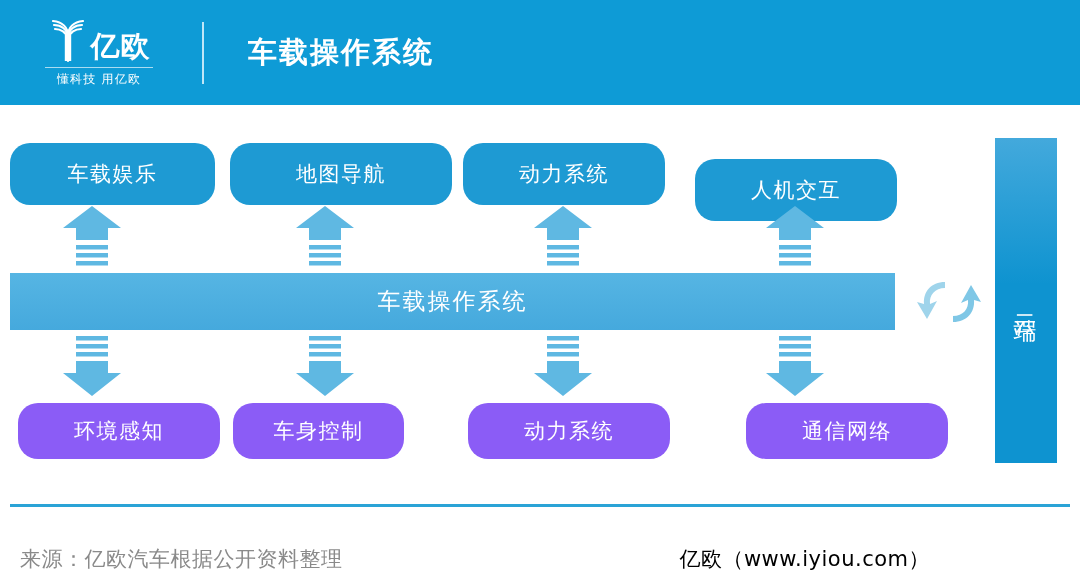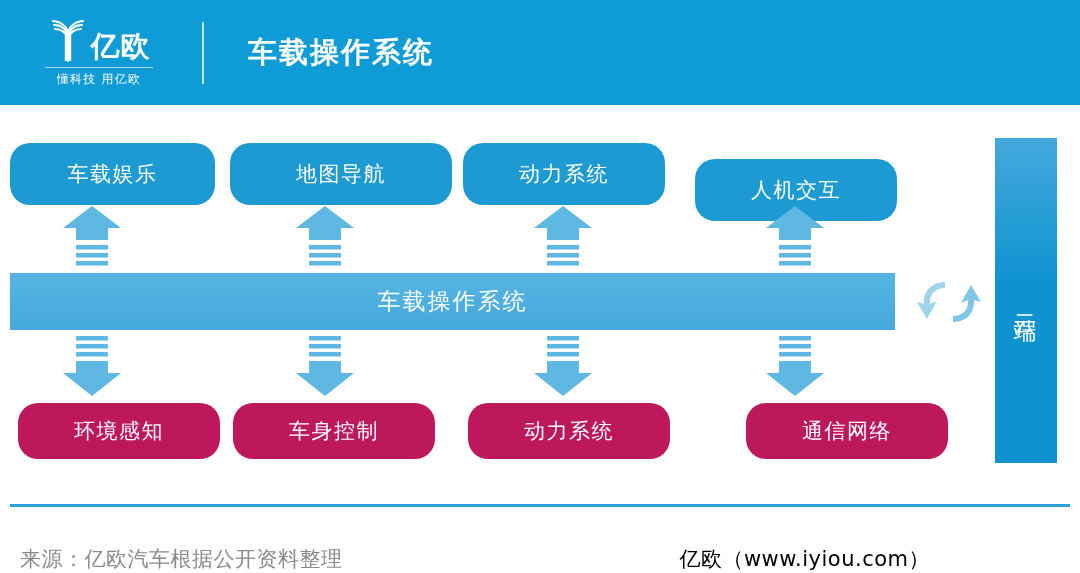--- a/index.html
+++ b/index.html
@@ -95,21 +95,21 @@
     border-radius: 20px;
   }
   .top-box {
     top: 38px;
     height: 62px;
     background: #1e9ad3;
   }
   .bottom-box {
     top: 298px;
     height: 56px;
-    background: #be185d;
+    background: #8b5cf6;
   }
 
   .os-bar {
     position: absolute;
     left: 10px;
     top: 168px;
     width: 885px;
     height: 57px;
     background: linear-gradient(180deg, #56b5e3 0%, #45a9dd 100%);
     display: flex;
@@ -308,21 +308,21 @@
       <rect x="13" y="2" width="32" height="4.5" fill="#5FB8E2"></rect>
       <rect x="13" y="10" width="32" height="4.5" fill="#5FB8E2"></rect>
       <rect x="13" y="18" width="32" height="4.5" fill="#5FB8E2"></rect>
       <polygon points="13,27 45,27 45,39 58,39 29,62 0,39 13,39" fill="#5FB8E2"></polygon>
     </svg>
   </span>
 
   <div class="bottom-box" style="left:18px;  width:202px;">
     <span>环境感知</span>
   </div>
-  <div class="bottom-box" style="left:233px; width:202px;">
+  <div class="bottom-box" style="left:233px; width:171px;">
     <span>车身控制</span>
   </div>
   <div class="bottom-box" style="left:468px; width:202px;">
     <span>动力系统</span>
   </div>
   <div class="bottom-box" style="left:698px; width:202px;margin-left:48px;">
     <span>通信网络</span>
   </div>
 
 </div>

